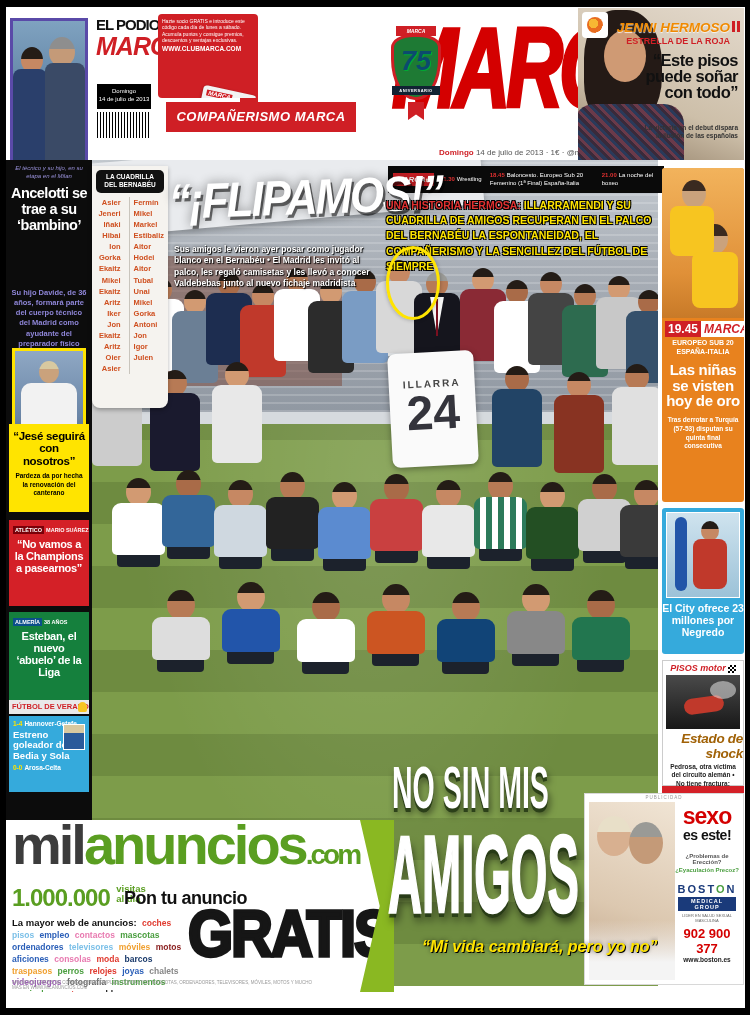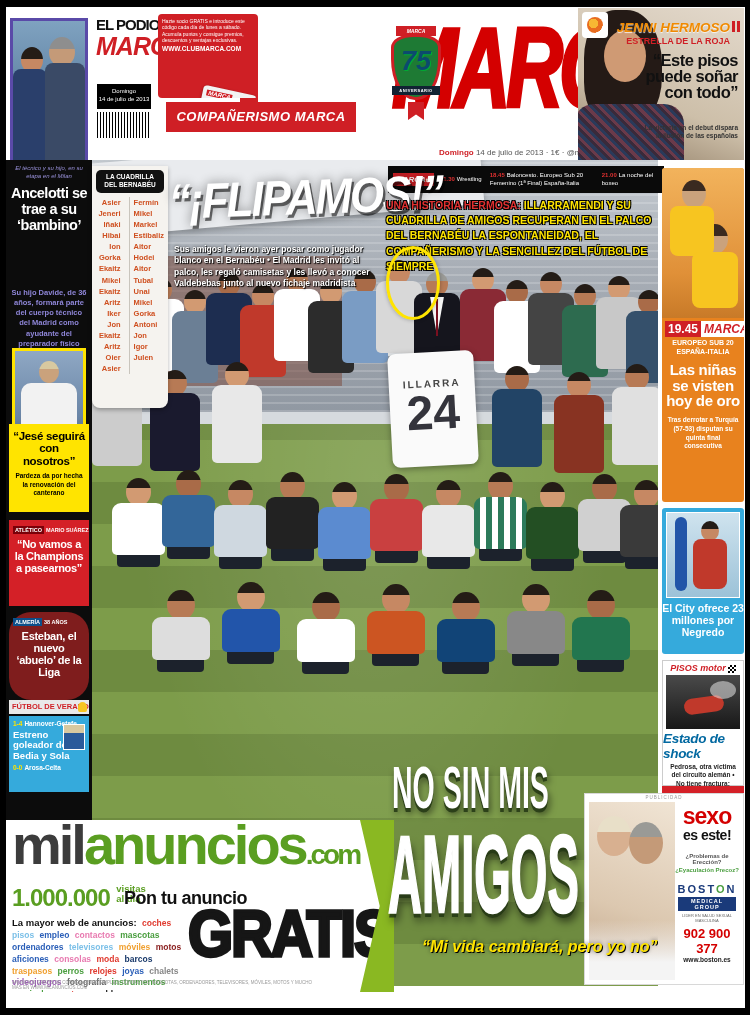--- a/index.html
+++ b/index.html
@@ -146,21 +146,21 @@
     background:#f2f2f2;}
   .box{position:absolute;left:3px;width:80px;box-sizing:border-box;padding:6px 4px;text-align:center;}
   .jese{top:264px;height:88px;background:#ffe400;color:#000;}
   .jese .q{font-size:11.5px;font-weight:bold;line-height:1.08;letter-spacing:-.3px;}
   .jese .s{font-size:6.5px;font-weight:bold;margin-top:5px;line-height:1.3;}
   .atl{top:360px;height:86px;background:#d42027;}
   .chip-row{font-size:5.5px;font-weight:bold;text-align:left;margin-bottom:4px;white-space:nowrap;}
   .chip{display:inline-block;background:#7a0008;color:#fff;padding:1px 2px;margin-right:2px;}
   .chip2{display:inline-block;background:#0b4f8a;color:#fff;padding:1px 2px;margin-right:2px;}
   .atl .q{font-size:11px;font-weight:bold;line-height:1.1;letter-spacing:-.3px;}
-  .alm{top:452px;height:88px;background:#7f1d1d;border-radius:22px;}
+  .alm{top:452px;height:88px;background:#15803d;}
   .alm .q{font-size:11px;font-weight:bold;line-height:1.1;text-align:center;letter-spacing:-.3px;}
   .fut-head{position:absolute;left:3px;top:540px;width:80px;height:14px;background:#e9e9e9;
     color:#cf1f25;font-size:7.5px;font-weight:bold;line-height:14px;text-align:left;padding-left:3px;
     box-sizing:border-box;}
   .fut-head i{position:absolute;right:2px;top:2px;width:9px;height:10px;background:#f7c520;
     border-radius:50% 50% 20% 20%;}
   .fut{top:556px;height:76px;background:#35aadc;padding-top:4px;}
   .fut .r{font-size:6.5px;font-weight:bold;text-align:left;}
   .fut .r b{color:#ffe400;margin-right:2px;}
   .fut .m{font-size:9.5px;font-weight:bold;line-height:1.1;margin:3px 0;text-align:left;}
@@ -207,21 +207,21 @@
   .rm-logo{text-align:center;font-size:9px;font-weight:bold;font-style:italic;color:#cf1f25;
     margin-top:2px;}
   .rm-logo i{display:inline-block;width:8px;height:8px;vertical-align:middle;margin-left:2px;
     background:repeating-conic-gradient(#000 0 25%,#fff 0 50%);background-size:4px 4px;}
   .rm-photo{margin:2px 3px;height:54px;background:linear-gradient(180deg,#4a4a4a 0%,#181818 100%);
     position:relative;}
   .rm-photo .bike{position:absolute;left:18px;top:22px;width:40px;height:16px;border-radius:8px;
     background:#c0392b;transform:rotate(-8deg);}
   .rm-photo .smoke{position:absolute;right:4px;top:6px;width:26px;height:18px;border-radius:50%;
     background:rgba(230,230,230,.55);}
-  .rm-head{color:#0369a1;font-size:13.5px;font-weight:bold;font-style:italic;text-align:left;
+  .rm-head{color:#a16207;font-size:13.5px;font-weight:bold;font-style:italic;text-align:right;
     letter-spacing:-.3px;}
   .rm-sub{color:#222;font-size:6.5px;font-weight:bold;text-align:center;line-height:1.3;
     margin:2px 4px 0;}
   .rm-bar{position:absolute;left:662px;top:786px;width:82px;height:12px;background:#d42027;z-index:8;}
 
   
   .mil{left:6px;top:820px;width:388px;height:172px;background:#fff;z-index:15;overflow:hidden;}
   .mil .logo{position:absolute;left:6px;top:-8px;font-size:56px;font-weight:bold;letter-spacing:-3px;
     white-space:nowrap;}
   .mil .logo .g1{color:#3c3c3c;}

